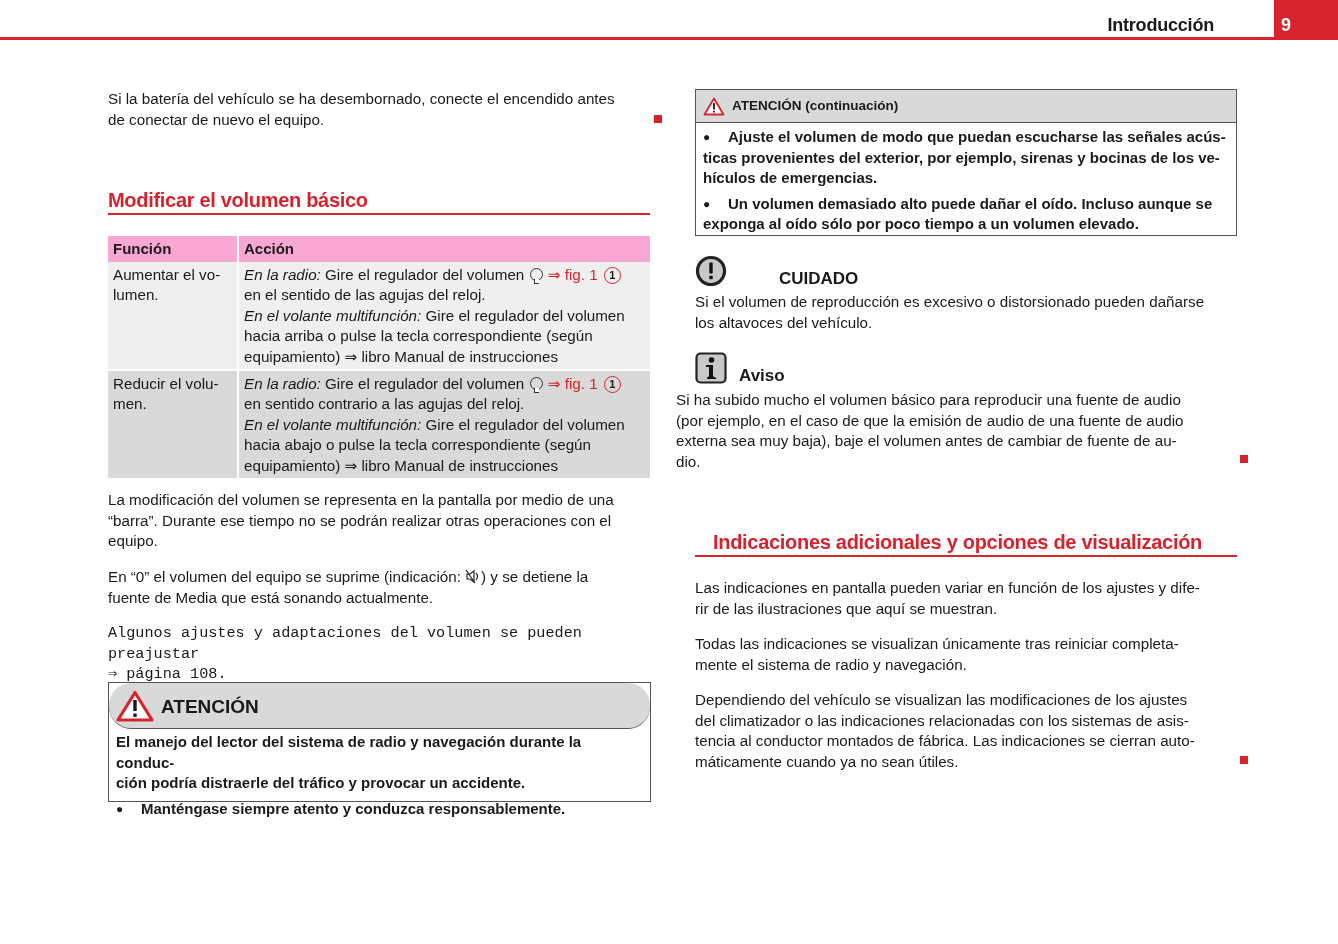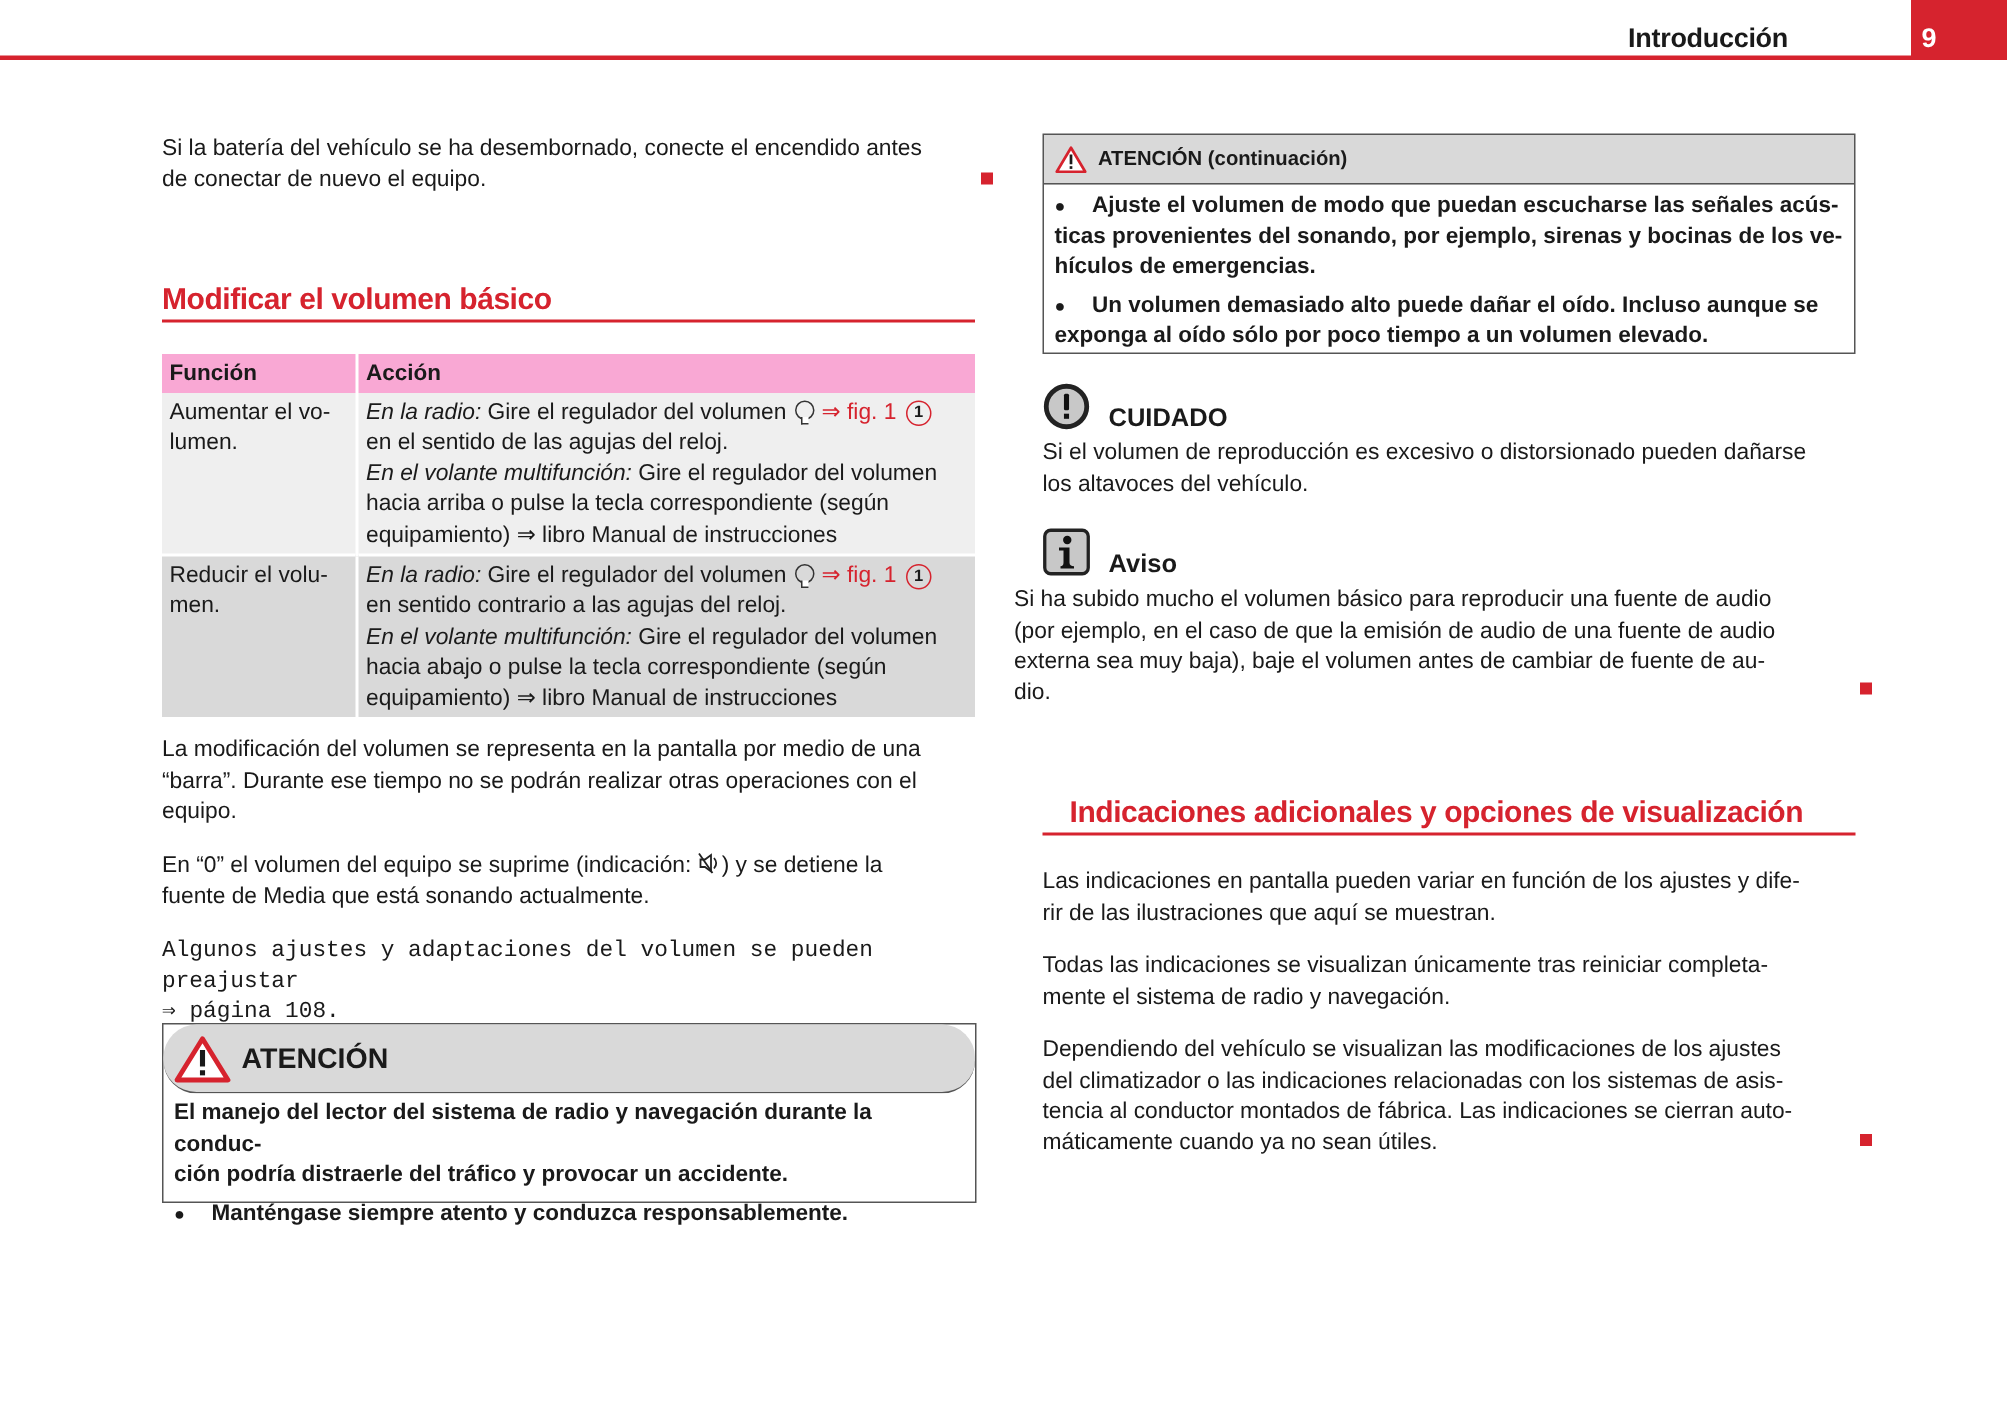--- a/index.html
+++ b/index.html
@@ -10,21 +10,21 @@
       color: #1a1a1a;
       font-size: 15.2px;
       line-height: 20.5px;
     }
     
     .header-line {
       position: absolute; left: 0; top: 37px; width: 1274px; height: 3px;
       background: #d6232e;
     }
     .header-title {
-      position: absolute; left: 1056px; top: 13px; width: 136px; text-align: right;
+      position: absolute; left: 1078px; top: 13px; width: 136px; text-align: right;
       font-weight: bold; font-size: 18px; line-height: 24px; color: #1a1a1a;
       letter-spacing: -0.2px;
     }
     .page-number-box {
       position: absolute; left: 1274px; top: 0; width: 64px; height: 40px;
       background: #d6232e; color: #fff;
       font-weight: bold; font-size: 18px; line-height: 24px;
       padding: 13px 0 0 7px;
     }
     .end-mark {
@@ -200,31 +200,31 @@
       <rect x="10.1" y="6" width="1.8" height="6.5" fill="#1a1a1a"></rect>
       <rect x="10.1" y="13.8" width="1.8" height="1.8" fill="#1a1a1a"></rect>
     </svg>
     <span style="font-weight:bold; font-size:13.5px; margin-left:7px;">ATENCIÓN (continuación)</span>
   </div>
   <div class="warn-body">
     <div class="bullet-line">
       <span class="bullet" style="font-size:12px;">●</span>
       <span>Ajuste el volumen de modo que puedan escucharse las señales acús-</span>
     </div>
-    <div>ticas provenientes del sonando, por ejemplo, sirenas y bocinas de los ve-</div>
+    <div>ticas provenientes del exterior, por ejemplo, sirenas y bocinas de los ve-</div>
     <div>hículos de emergencias.</div>
     <div class="bullet-line" style="margin-top:5px;">
       <span class="bullet" style="font-size:12px;">●</span>
       <span>Un volumen demasiado alto puede dañar el oído. Incluso aunque se</span>
     </div>
     <div>exponga al oído sólo por poco tiempo a un volumen elevado.</div>
   </div>
 </div>
 
-<div class="notice-head" style="left:695px; top:255px;">
+<div class="notice-head" style="left:695px; top:255px;gap:40px;">
   <svg width="32" height="32" viewBox="0 0 32 32">
     <circle cx="16" cy="16" r="13.5" fill="#c8c8c8" stroke="#222" stroke-width="3.2"></circle>
     <rect x="14.3" y="7.5" width="3.4" height="11" rx="1" fill="#111"></rect>
     <rect x="14.3" y="20.8" width="3.4" height="3.4" fill="#111"></rect>
   </svg>
   <span style="margin-left:12px; margin-bottom:-3px;">CUIDADO</span>
 </div>
 <div style="position:absolute; left:695px; top:292px; width:560px;">
   <div>Si el volumen de reproducción es excesivo o distorsionado pueden dañarse</div>
   <div>los altavoces del vehículo.</div>

